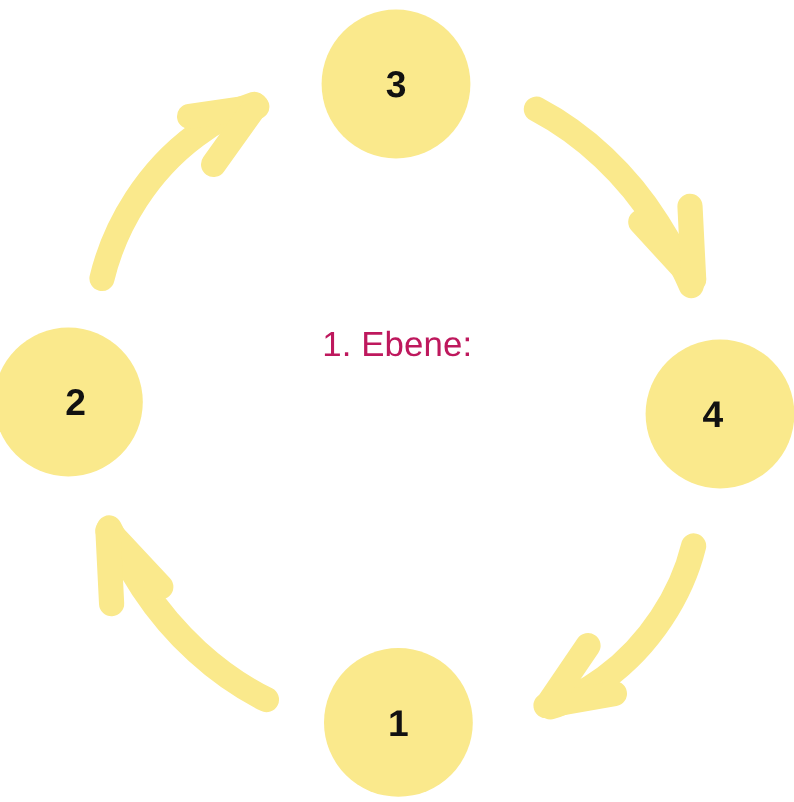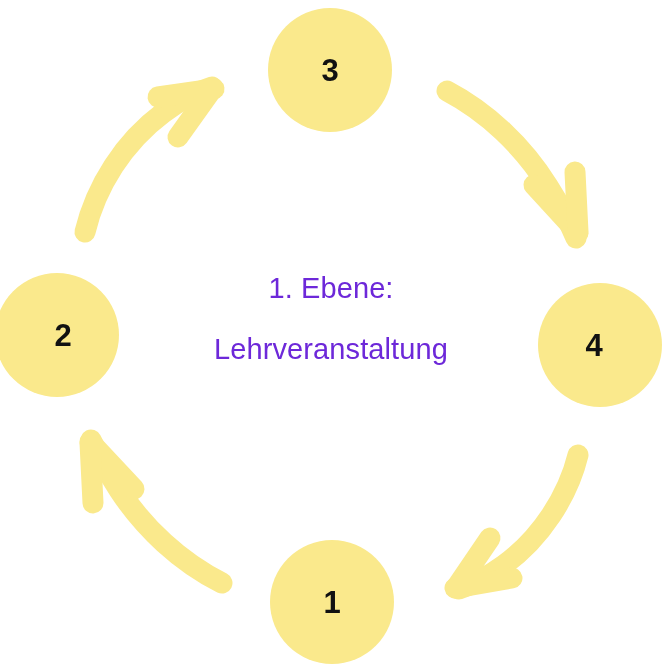--- a/index.html
+++ b/index.html
@@ -55,21 +55,21 @@
     left: 161px;
     top: 272px;
     width: 340px;
     text-align: center;
     user-select: none;
   }
   .center-line {
     font-family: "Liberation Sans", sans-serif;
     font-size: 29px;
     font-weight: 400;
-    color: #6d28d9;
+    color: #be185d;
     letter-spacing: 0.1px;
   }
   .center-line-1 { margin-bottom: 28px; }
 </style>
 </head>
 <body>
 
 <div id="canvas">
 
   <svg id="diagram-svg" viewBox="0 0 662 668" xmlns="http://www.w3.org/2000/svg">
@@ -118,16 +118,15 @@
   <div class="node-circle" id="node-4">
     <span class="node-label">4</span>
   </div>
 
   <div class="node-circle" id="node-1">
     <span class="node-label">1</span>
   </div>
 
   <div id="center-text">
     <div class="center-line center-line-1">1. Ebene:</div>
-    <div class="center-line center-line-2">Lehrveranstaltung</div>
   </div>
 
 </div>
 
 </body></html>

